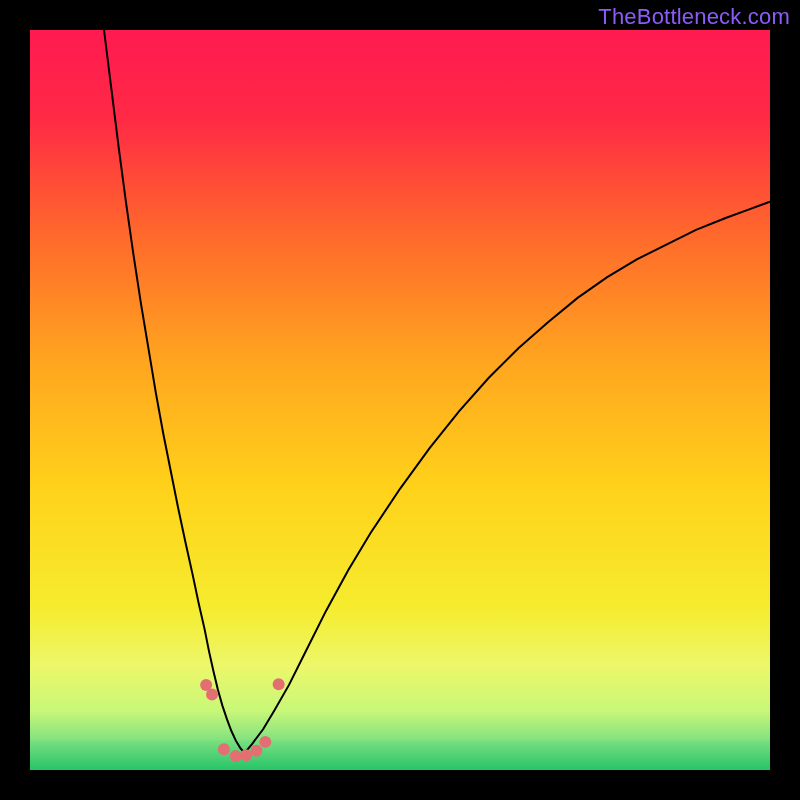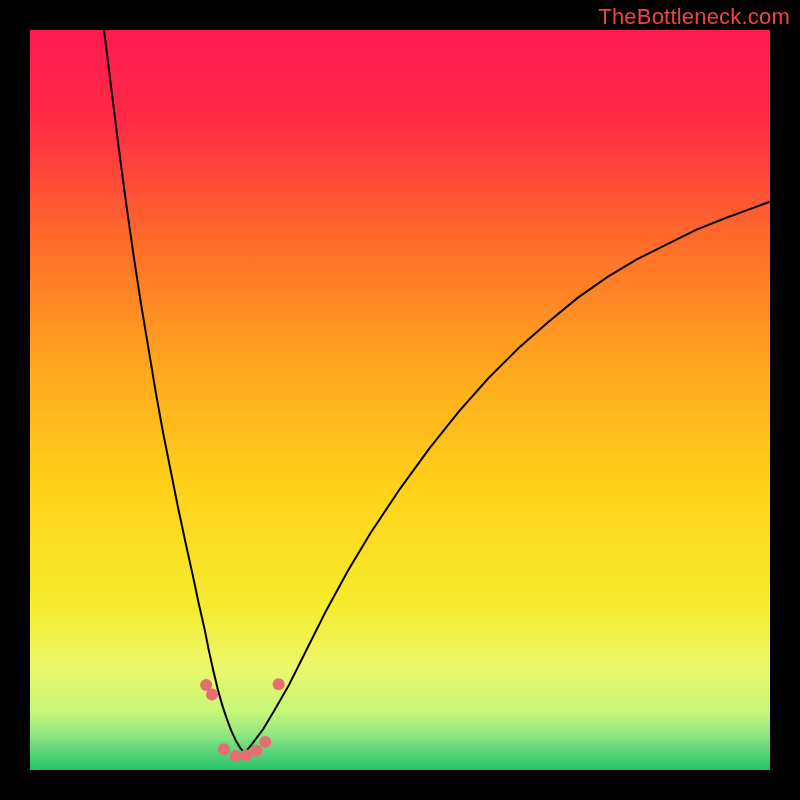--- a/index.html
+++ b/index.html
@@ -23,21 +23,21 @@
     position: absolute;
     left: 30px;
     top: 30px;
     width: 740px;
     height: 740px;
   }
   .watermark {
     position: absolute;
     top: 4px;
     right: 10px;
-    color: #ef4444;
+    color: #8b5cf6;
     font-size: 22px;
     font-weight: 500;
     letter-spacing: 0.2px;
   }
 </style>
 </head>
 <body>
 
 <div class="frame"></div>
 

